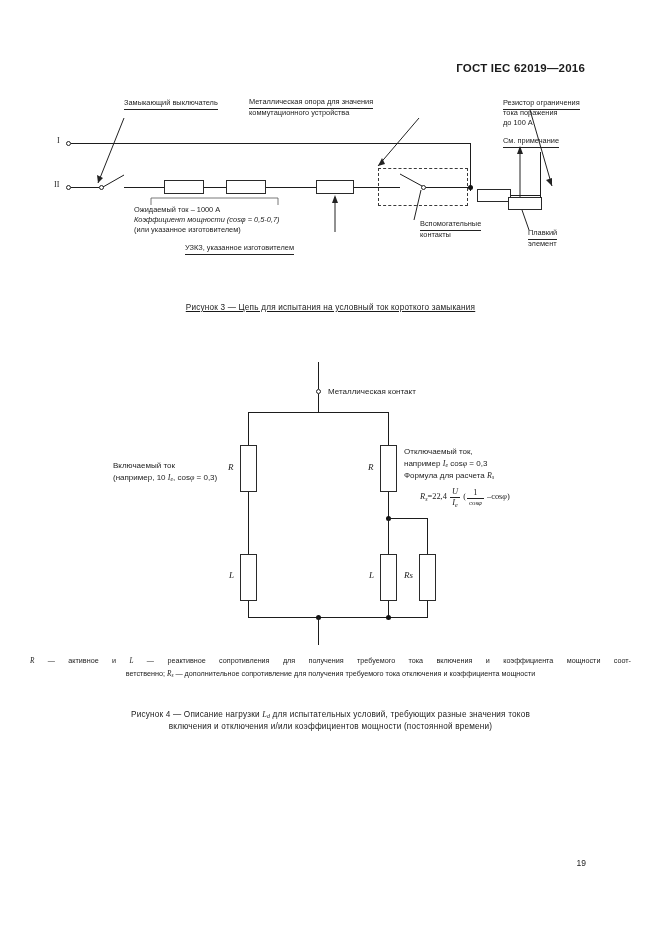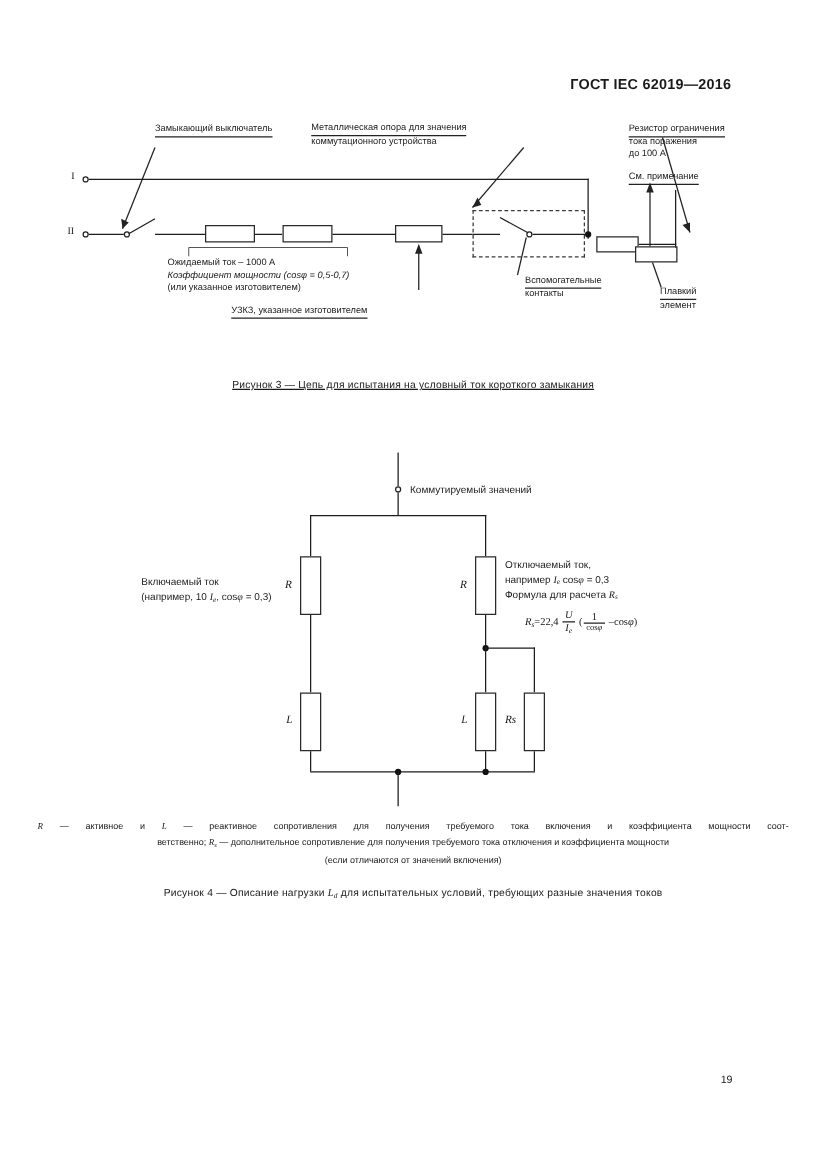--- a/index.html
+++ b/index.html
@@ -244,21 +244,21 @@
     <div class="lbl" style="left:134px;top:225px;">(или указанное изготовителем)</div>
     <div class="lbl u" style="left:185px;top:243px;">УЗКЗ, указанное изготовителем</div>
 
     <div class="figcap" style="top:303px;text-decoration:underline;">Рисунок 3 — Цепь для испытания на условный ток короткого замыкания</div>
   </div>
 
   <div class="abs" style="left:0;top:0;width:661px;height:760px;">
 
     <div class="wire v" style="left:318px;top:362px;height:27px;"></div>
     <div class="term" style="left:316px;top:389px;"></div>
-    <div class="lbl" style="left:328px;top:387px;font-size:8px;">Коммутируемый значений</div>
+    <div class="lbl" style="left:328px;top:387px;font-size:8px;">Металлическая контакт</div>
     <div class="wire v" style="left:318px;top:394px;height:18px;"></div>
 
     <div class="wire h" style="left:248px;top:412px;width:141px;"></div>
 
     <div class="wire v" style="left:248px;top:412px;height:33px;"></div>
 
     <div class="wire v" style="left:388px;top:412px;height:33px;"></div>
 
     <div class="box-el" style="left:240px;top:445px;width:17px;height:47px;"></div>
     <div class="el-letter" style="left:228px;top:462px;">R</div>
@@ -309,22 +309,22 @@
       <i>R<span class="sub">s</span></i><span>=</span><span>22,4</span>&nbsp;<span class="frac"><span class="num"><i>U</i></span><span class="den"><i>I<span class="sub">e</span></i></span></span>&nbsp;<span>(</span><span class="frac"><span class="num">1</span><span class="den" style="font-size:0.82em;">cos<i>φ</i></span></span><span>&nbsp;–cos<i>φ</i></span><span>)</span>
     </div>
 
     <div class="footnote" style="top:655px;">
       <div class="l1">
         <i>R</i> — активное и <i>L</i> — реактивное сопротивления для получения требуемого тока включения и коэффициента мощности соот-
       </div>
       <div>
         ветственно; <i>R<span class="sub">s</span></i> — дополнительное сопротивление для получения требуемого тока отключения и коэффициента мощности
       </div>
-      <div>(если отличаются от значений включения)</div>
     </div>
 
     <div class="figcap" style="top:710px;">
       Рисунок 4 — Описание нагрузки <i>L<span class="sub">d</span></i> для испытательных условий, требующих разные значения токов
     </div>
+    <div class="figcap" style="top:722px;">включения и отключения и/или коэффициентов мощности (постоянной времени)</div>
   </div>
 
   <div id="page-number">19</div>
 </div>
 
 </body></html>

